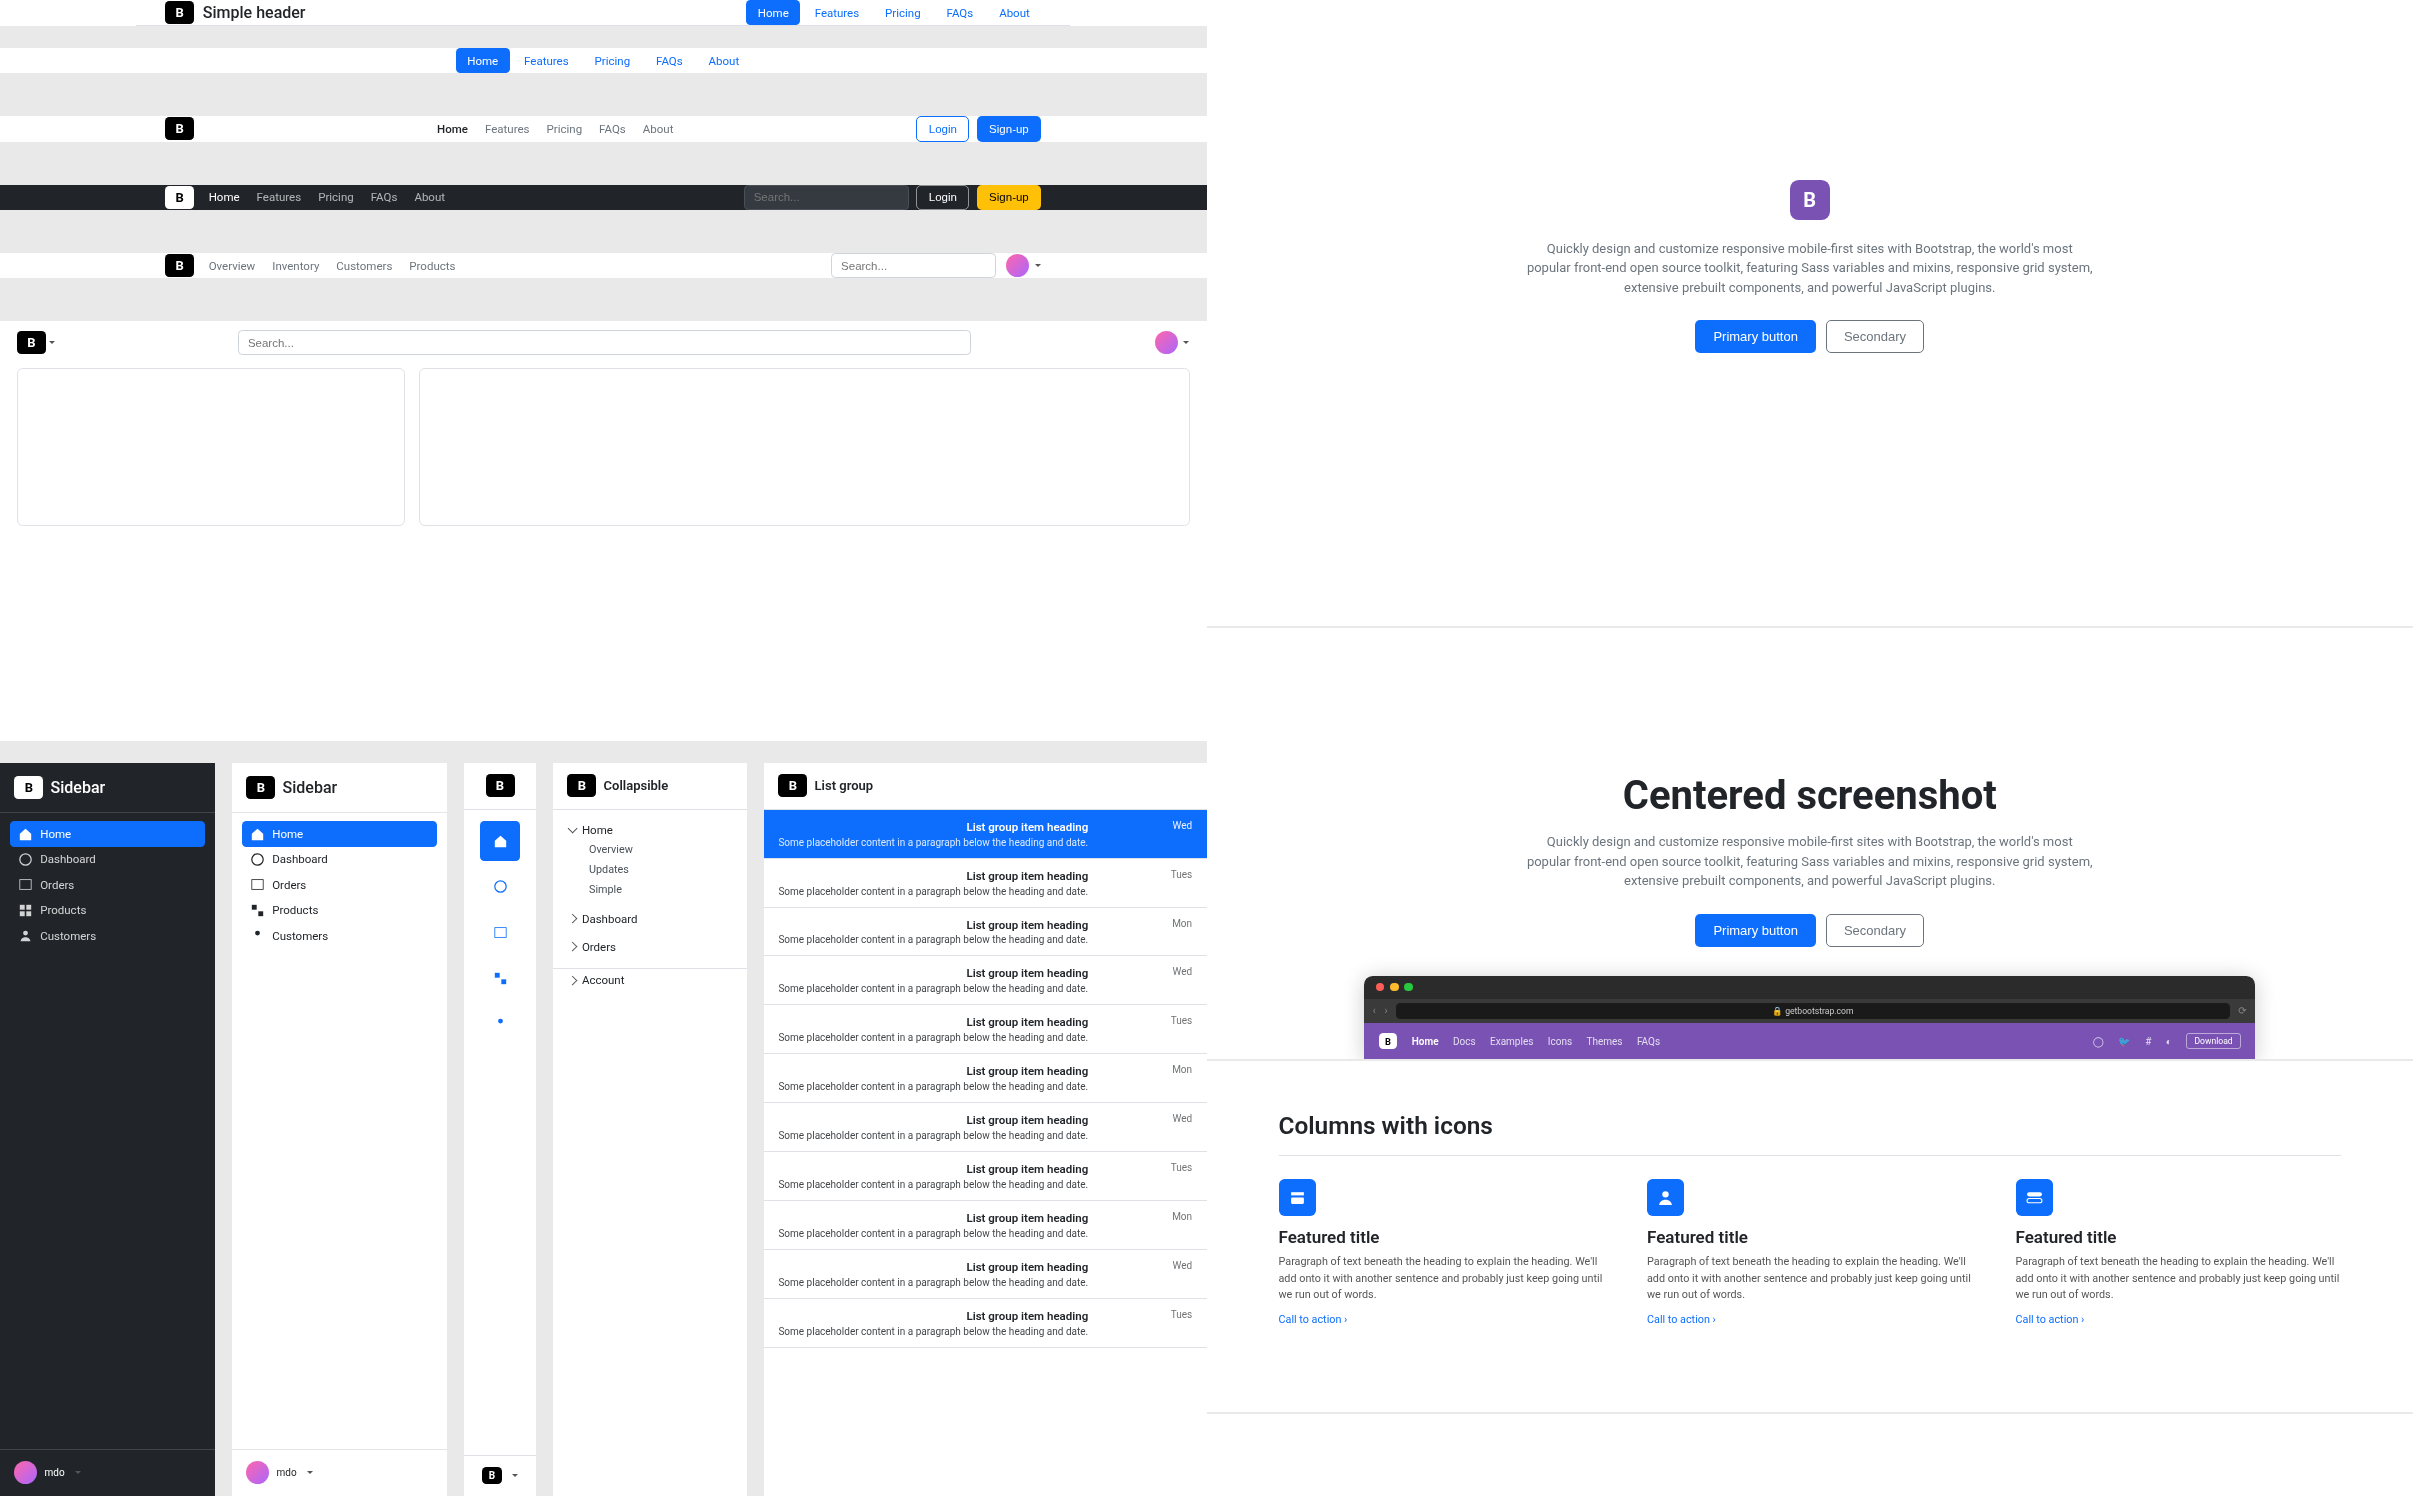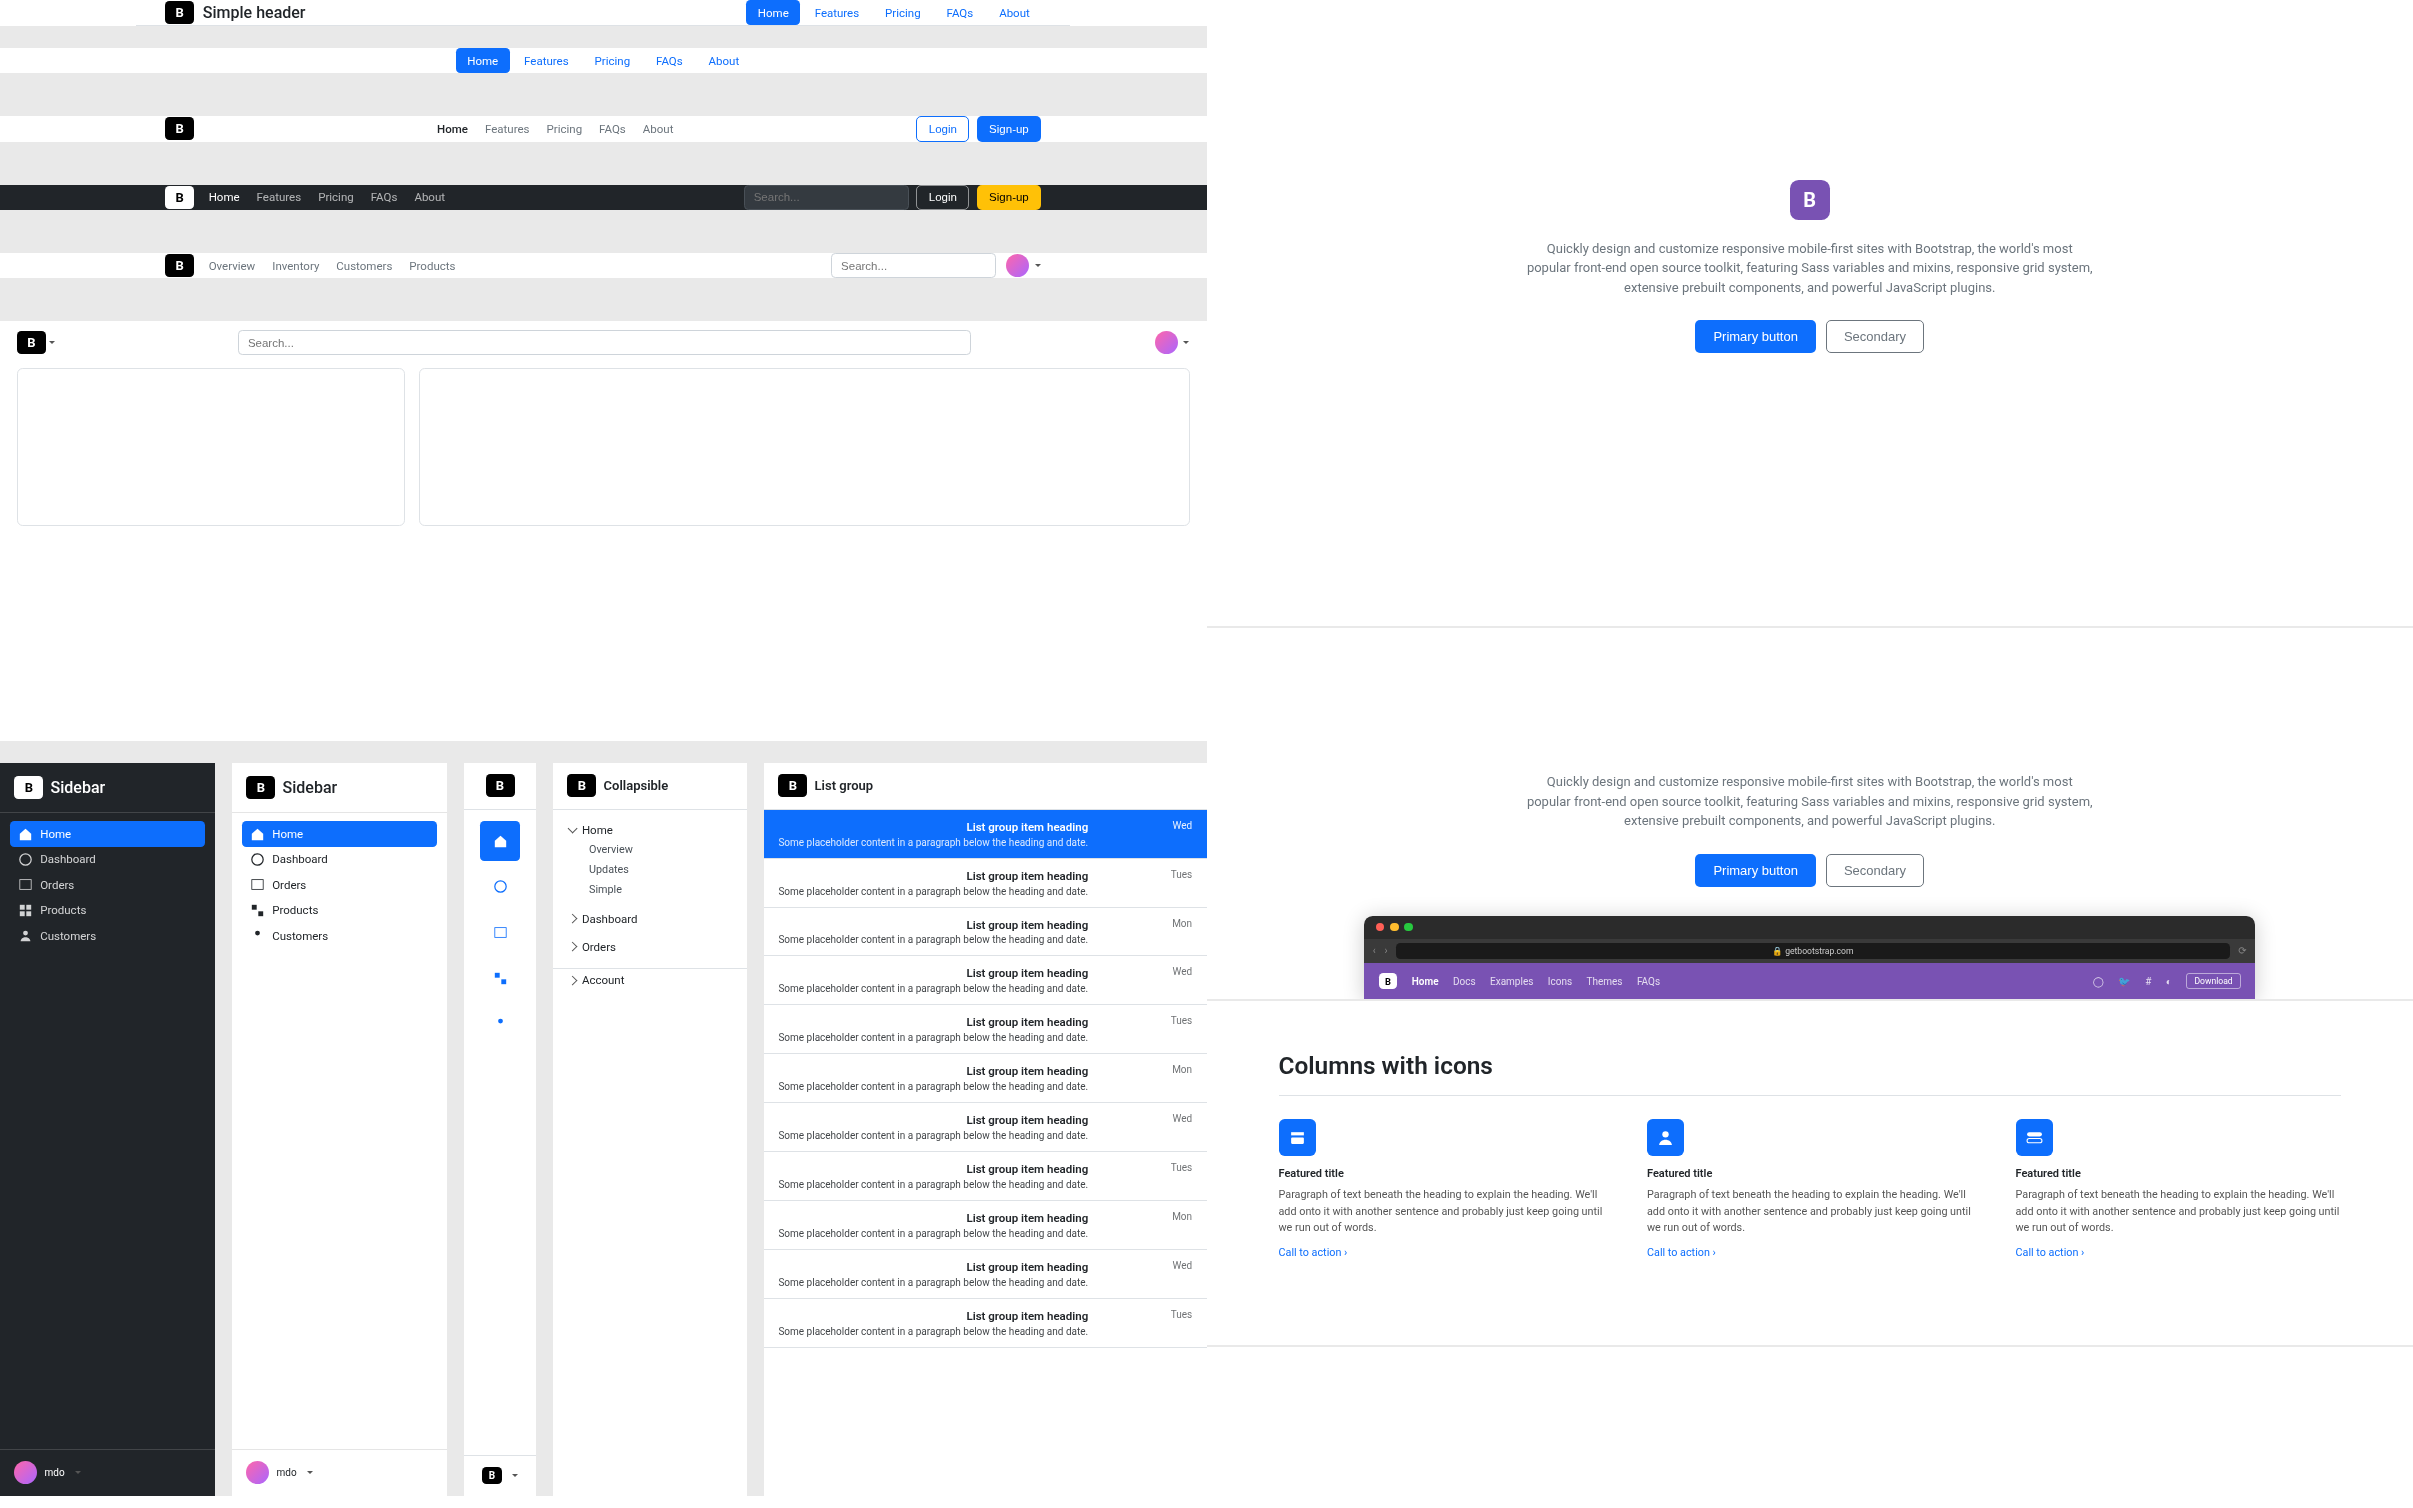--- a/index.html
+++ b/index.html
@@ -107,21 +107,21 @@
 .addr { flex: 1; text-align: center; background: #1a1a1a; border-radius: 4.3px; padding: 2.9px 8.6px; color: #ccc; font-size: 8.6px; }
 .browser-site { background: #7952b3; padding: 10px 14.4px; display: flex; align-items: center; gap: 14.4px; color: #fff; font-size: 10px; }
 .browser-site .spacer { flex: 1; }
 .dl-btn { border: 0.7px solid rgba(255,255,255,.5); border-radius: 2.9px; padding: 2.2px 7.2px; font-size: 8.6px; }
 
 .features-band { background: #fff; padding: 50px 72px 86px; border-top: 2.9px solid #e9e9e9; }
 .feat-h2 { font-size: 24.4px; font-weight: 600; margin-bottom: 23px; border-bottom: 0.7px solid #dee2e6; padding-bottom: 14.4px; }
 .feat-row { display: flex; gap: 43px; }
 .feat-col { flex: 1; }
 .feat-icon { width: 37px; height: 37px; background: #0d6efd; border-radius: 5.7px; display: flex; align-items: center; justify-content: center; color: #fff; margin-bottom: 11.5px; }
-.feat-title { font-size: 11px; font-weight: 600; margin-bottom: 7.2px; }
+.feat-title { font-size: 17px; font-weight: 600; margin-bottom: 7.2px; }
 .feat-text { font-size: 10.8px; color: #555; line-height: 1.5; margin-bottom: 10px; }
 .cta { color: #0d6efd; font-size: 10.8px; }
 .cta::after { content: " ›"; }
 
 svg { display: block; }
 </style>
 </head>
 <body>
 
 <div class="page">
@@ -538,20 +538,21 @@
 <div class="hero-band hero-pad-lg">
   <div class="hero-icon">B</div>
   <p class="hero-text">Quickly design and customize responsive mobile-first sites with Bootstrap, the world's most popular front-end open source toolkit, featuring Sass variables and mixins, responsive grid system, extensive prebuilt components, and powerful JavaScript plugins.</p>
   <div class="hero-btns">
     <button class="btn btn-primary">Primary button</button>
     <button class="btn btn-outline-secondary">Secondary</button>
   </div>
 </div>
 
 <div class="hero-band" style="padding-top:144px;padding-bottom:0;">
+  <h1 class="hero-title">Centered screenshot</h1>
   <p class="hero-text">Quickly design and customize responsive mobile-first sites with Bootstrap, the world's most popular front-end open source toolkit, featuring Sass variables and mixins, responsive grid system, extensive prebuilt components, and powerful JavaScript plugins.</p>
   <div class="hero-btns">
     <button class="btn btn-primary">Primary button</button>
     <button class="btn btn-outline-secondary">Secondary</button>
   </div>
   <div class="browser-mock">
     <div class="browser-chrome">
       <span class="dot" style="background:#ff5f56"></span>
       <span class="dot" style="background:#ffbd2e"></span>
       <span class="dot" style="background:#27c93f"></span>

